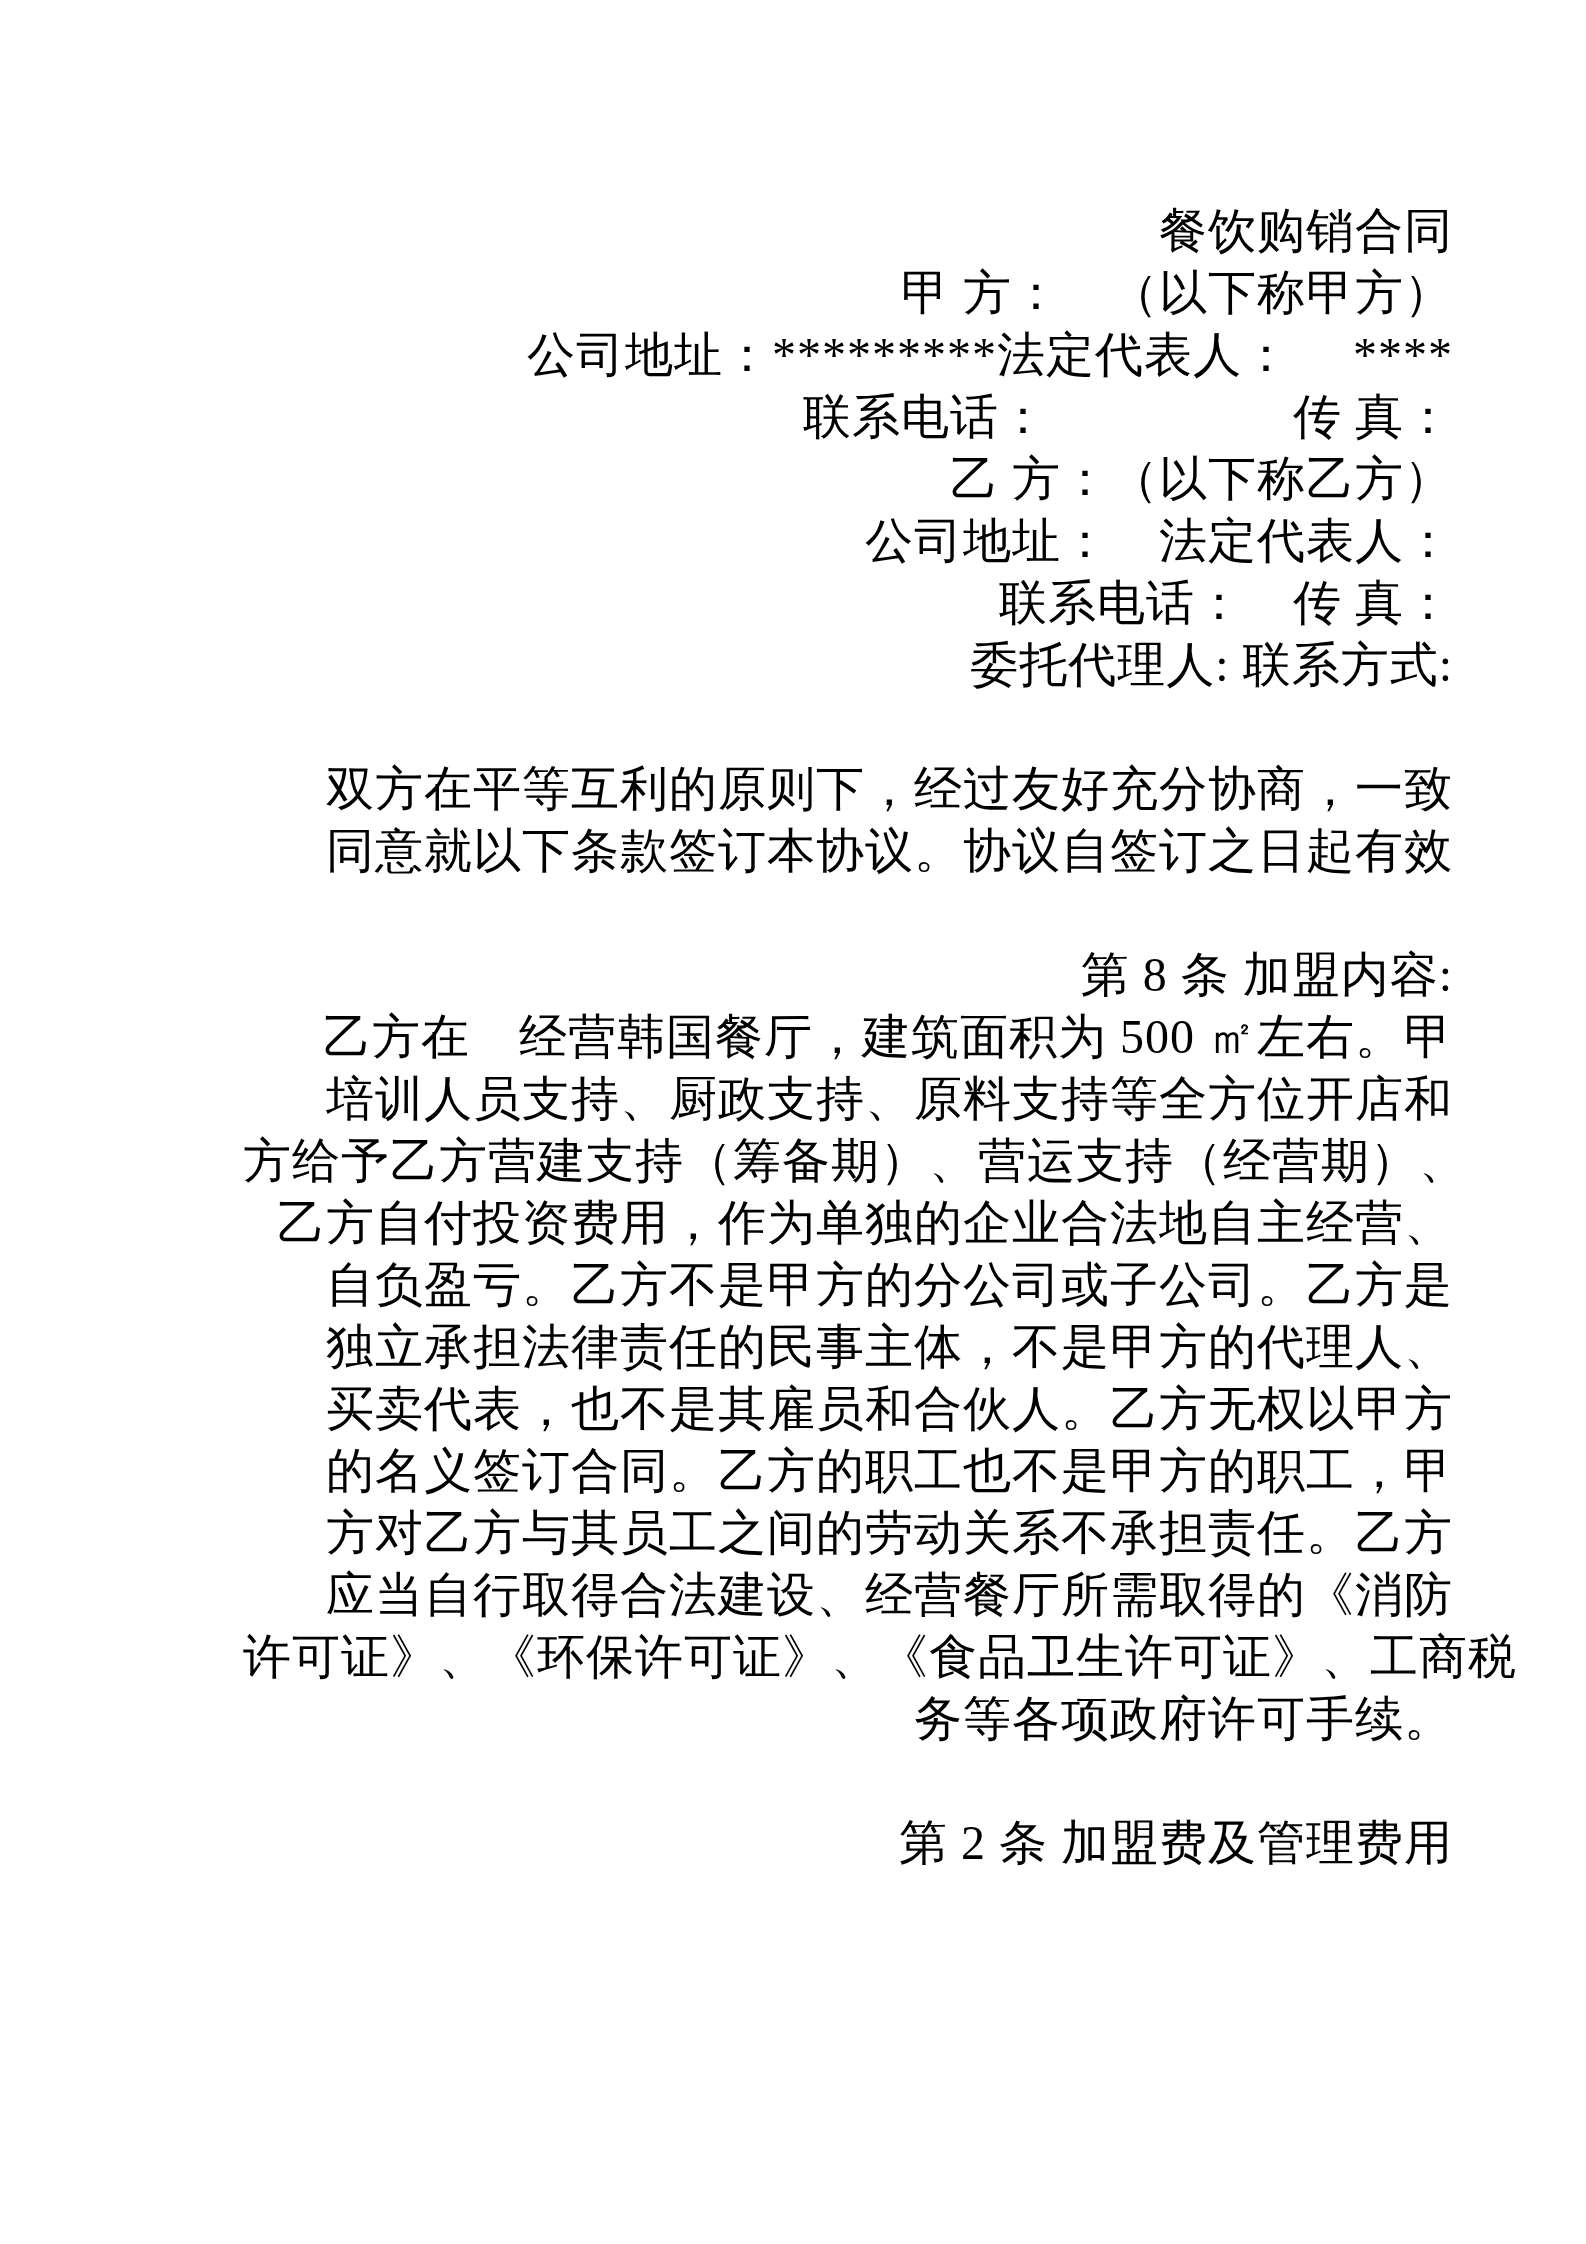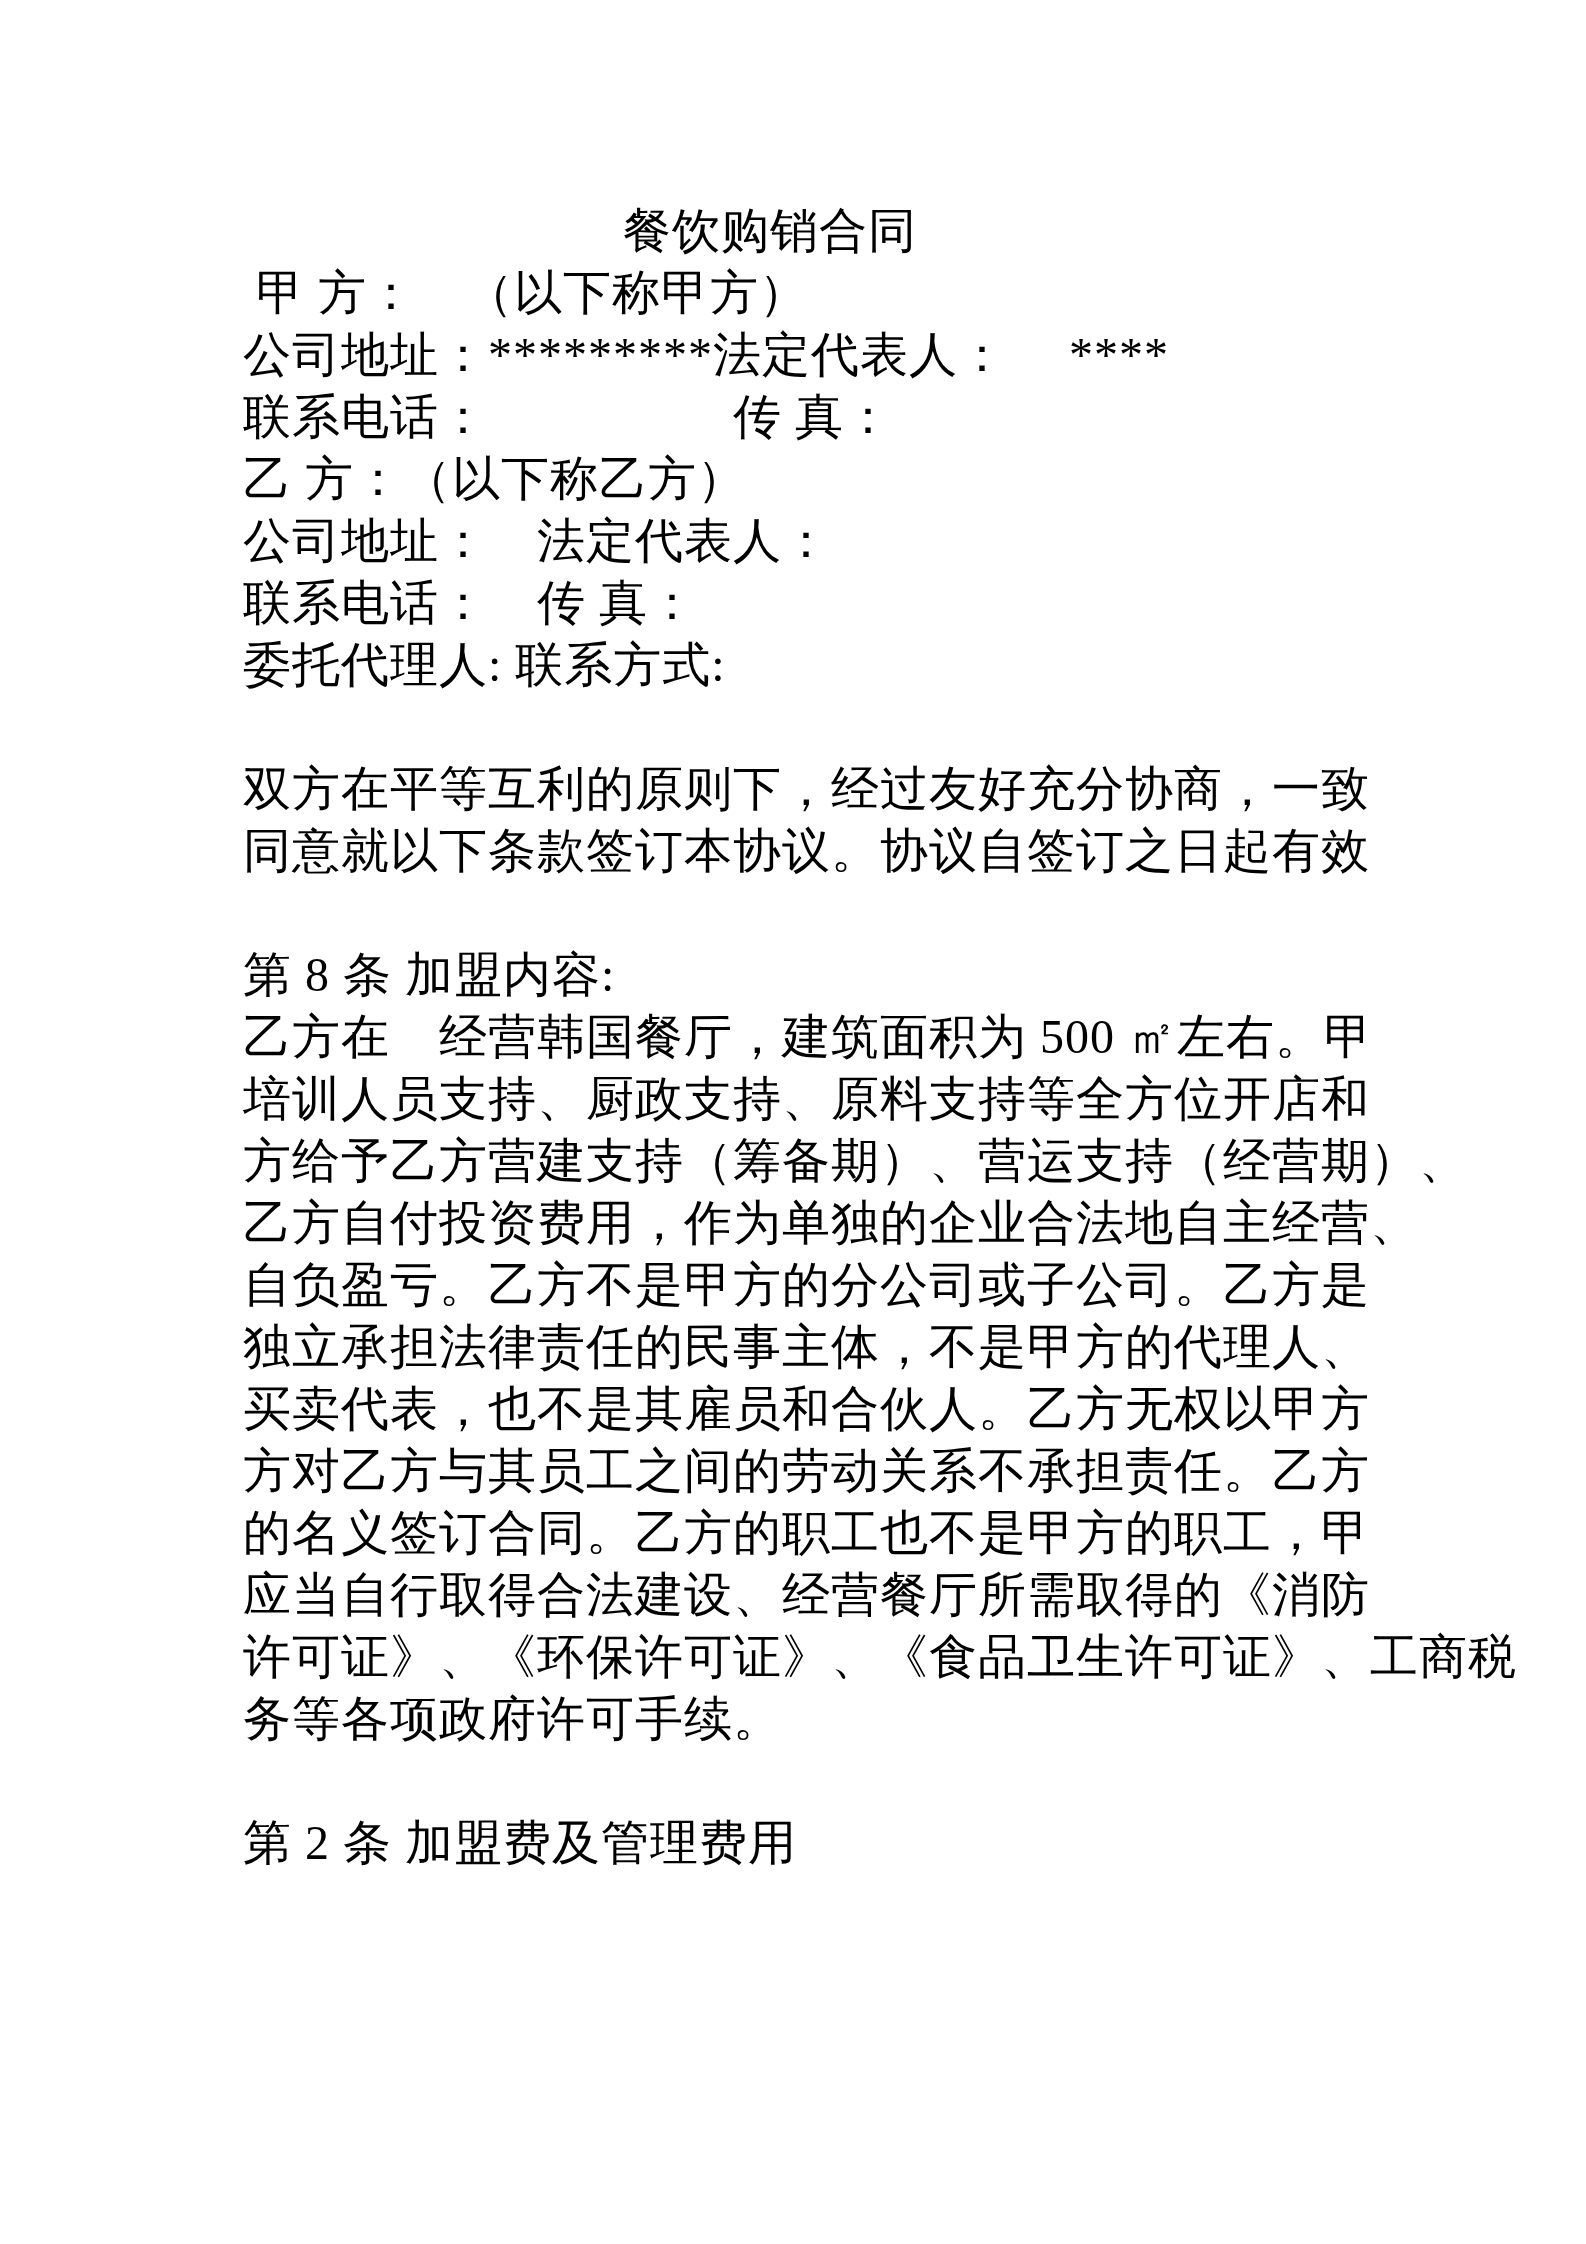--- a/index.html
+++ b/index.html
@@ -17,20 +17,21 @@
   .content {
     position: absolute;
     left: 243px;
     top: 200px;
     width: 1210px;
     font-family: "Liberation Serif", "DejaVu Serif", serif;
     font-size: 48px;
     line-height: 62px;
     letter-spacing: 1px;
     color: #000000;
+    text-align: right;
   }
   .line {
     white-space: pre;
     height: 62px;
   }
   .line.title {
     padding-left: 380px;
   }
 </style>
 </head>
@@ -51,21 +52,21 @@
       <div class="line">同意就以下条款签订本协议。协议自签订之日起有效</div>
       <div class="line">&nbsp;</div>
       <div class="line">第 8 条 加盟内容:</div>
       <div class="line">乙方在　经营韩国餐厅，建筑面积为 500 ㎡左右。甲</div>
       <div class="line">培训人员支持、厨政支持、原料支持等全方位开店和</div>
       <div class="line">方给予乙方营建支持（筹备期）、营运支持（经营期）、</div>
       <div class="line">乙方自付投资费用，作为单独的企业合法地自主经营、</div>
       <div class="line">自负盈亏。乙方不是甲方的分公司或子公司。乙方是</div>
       <div class="line">独立承担法律责任的民事主体，不是甲方的代理人、</div>
       <div class="line">买卖代表，也不是其雇员和合伙人。乙方无权以甲方</div>
+      <div class="line">的名义签订合同。乙方的职工也不是甲方的职工，甲</div>
       <div class="line">方对乙方与其员工之间的劳动关系不承担责任。乙方</div>
-      <div class="line">的名义签订合同。乙方的职工也不是甲方的职工，甲</div>
       <div class="line">应当自行取得合法建设、经营餐厅所需取得的《消防</div>
       <div class="line">许可证》、《环保许可证》、《食品卫生许可证》、工商税</div>
       <div class="line">务等各项政府许可手续。</div>
       <div class="line">&nbsp;</div>
       <div class="line">第 2 条 加盟费及管理费用</div>
     </div>
 </div>
 
 </body></html>

